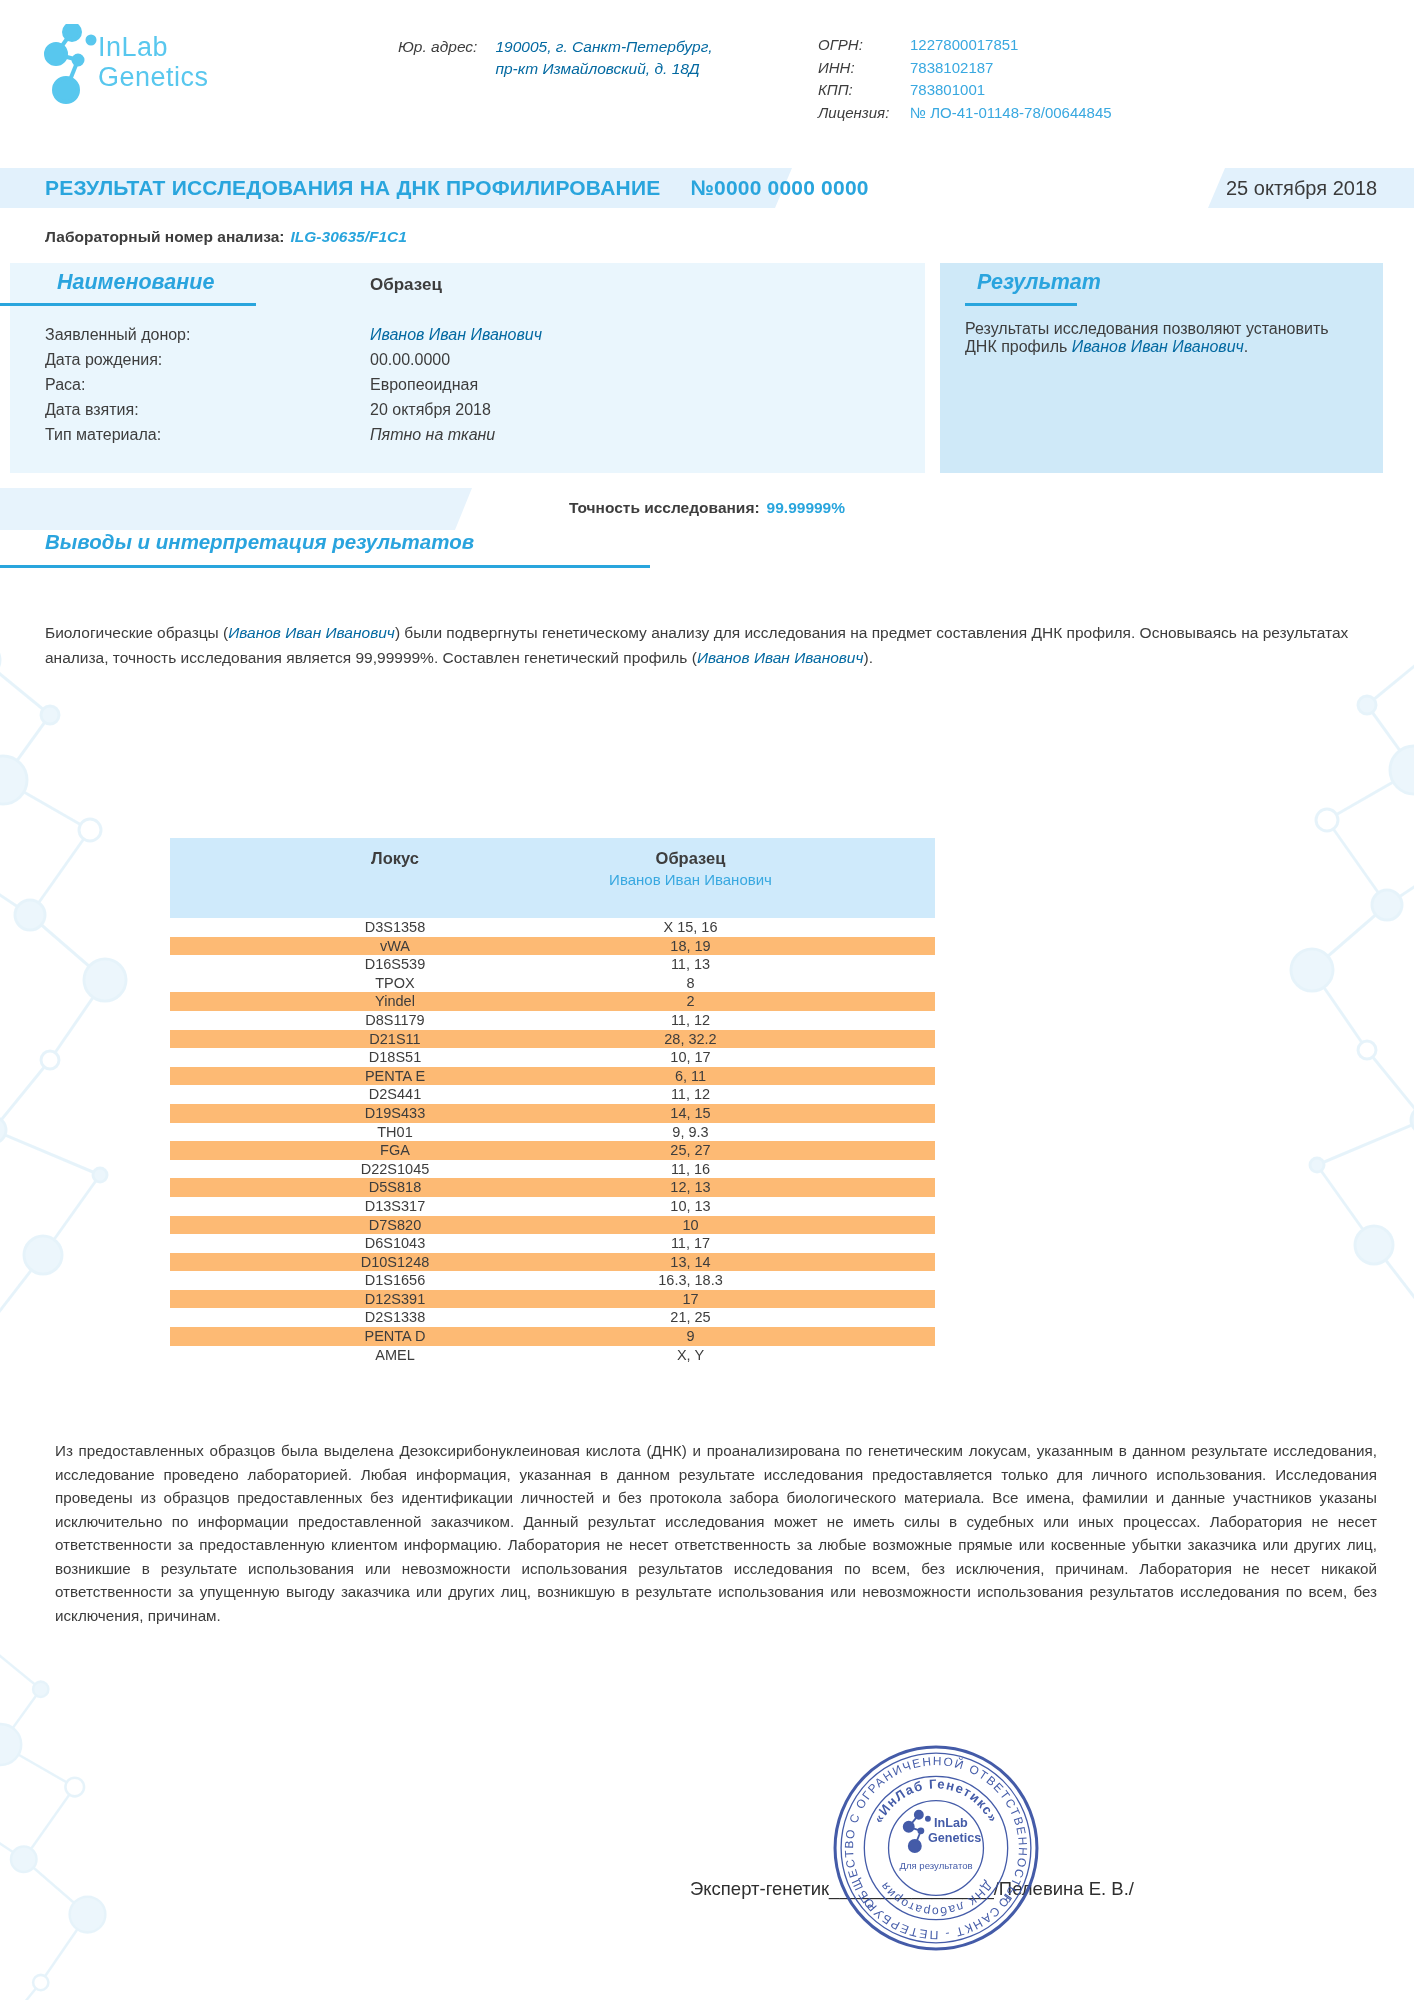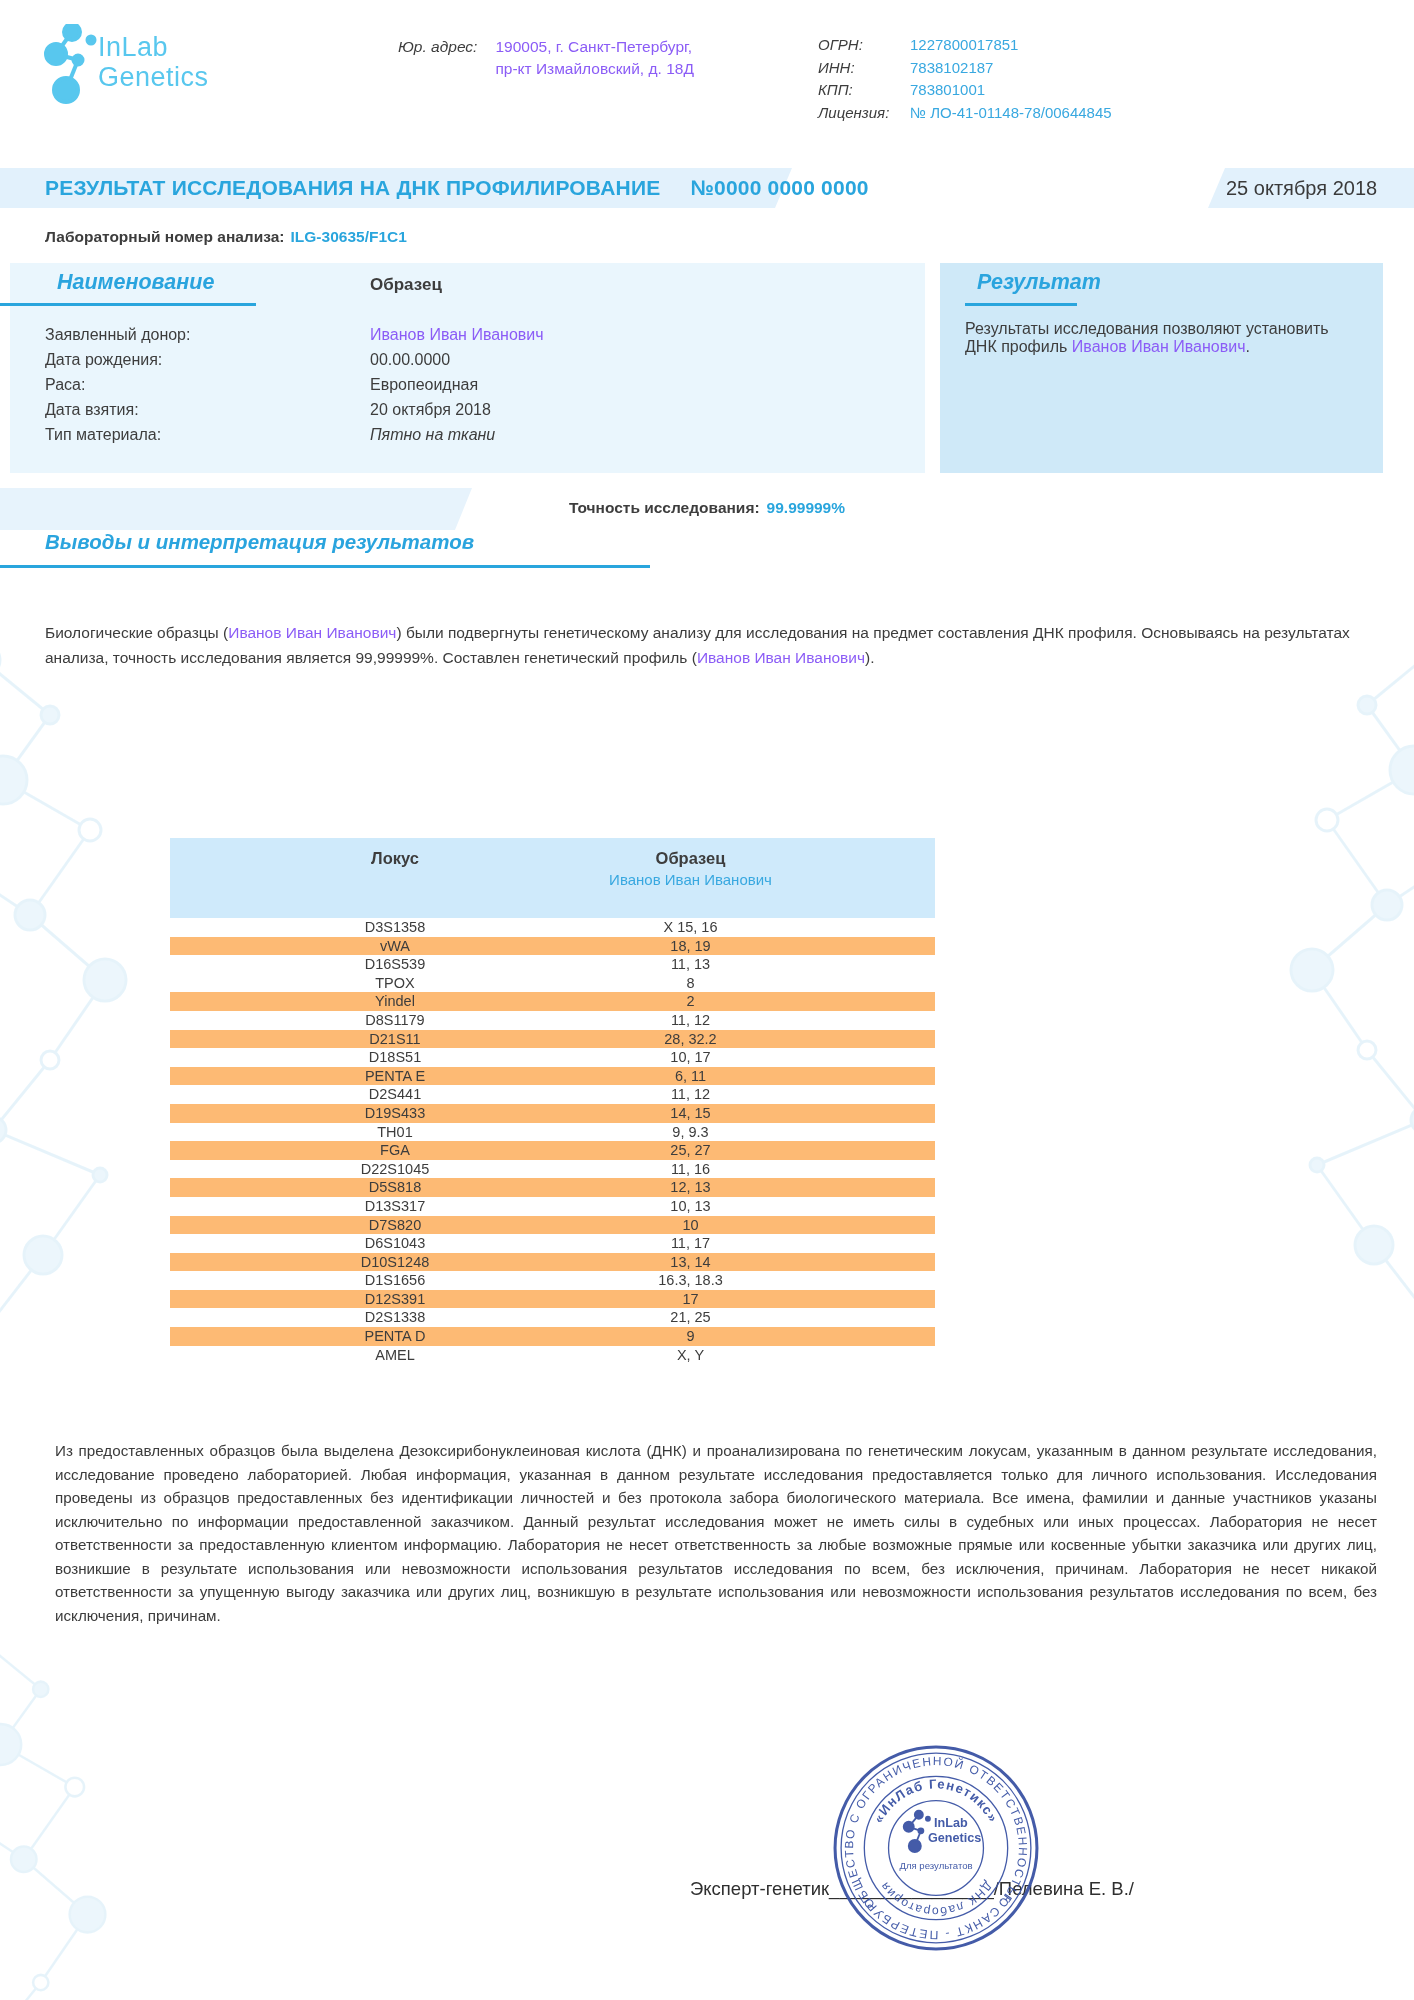--- a/index.html
+++ b/index.html
@@ -1,19 +1,19 @@
 <!DOCTYPE html>
 <html><head>
 <meta charset="utf-8">
 <style>
   html,body{margin:0;padding:0;background:#fff;}
   #page{position:relative;width:1414px;height:2000px;background:#fff;overflow:hidden;
         font-family:"Liberation Sans","DejaVu Sans",sans-serif;color:#3d3d3d;}
   .abs{position:absolute;}
-  .accent{color:#8b5cf6;}
+  .accent{color:#0369a1;font-style:italic;}
   .it{font-style:italic;}
 
   
   .deco{position:absolute;opacity:.5;z-index:0;}
 
   
   .logo-icon{left:44px;top:24px;}
   .logo-text{left:98px;top:32px;font-size:27px;line-height:30px;color:#58c7ee;letter-spacing:.5px;}
   .addr{left:398px;top:36px;display:flex;gap:18px;font-size:15.5px;line-height:22px;}
   .addr .lbl{font-style:italic;color:#3d3d3d;}
@@ -25,21 +25,21 @@
   
   .title-band{left:0;top:168px;width:792px;height:40px;background:#e2f1fc;
               clip-path:polygon(0 0,100% 0,calc(100% - 17px) 100%,0 100%);}
   .title-text{left:45px;top:168px;height:40px;line-height:40px;display:flex;gap:30px;
               font-size:21px;font-weight:bold;color:#29a5dd;letter-spacing:.2px;white-space:nowrap;}
   .date-band{left:1208px;top:168px;width:206px;height:40px;background:#e2f1fc;
              clip-path:polygon(17px 0,100% 0,100% 100%,0 100%);}
   .date-text{padding-left:18px;line-height:40px;font-size:20px;color:#3a3a3a;}
 
   .lab-number{left:45px;top:228px;font-size:15.5px;font-weight:bold;}
-  .lab-number .val{color:#29a5dd;margin-left:6px;}
+  .lab-number .val{color:#29a5dd;margin-left:6px;font-style:italic;}
 
   
   .sample-box{left:10px;top:263px;width:915px;height:210px;background:#eaf6fd;}
   .result-box{left:940px;top:263px;width:443px;height:210px;background:#cfe9f8;}
   .sec-head{font-size:21.5px;font-style:italic;font-weight:bold;color:#2aa4de;margin-left:12px;}
   .head-underline{position:absolute;height:3px;background:#29a5dd;z-index:2;}
   .col-head{font-size:17px;font-weight:bold;color:#3d3d3d;}
   .fields{left:45px;top:322px;width:860px;z-index:2;}
   .field-row{display:flex;height:25px;line-height:25px;font-size:16px;}
   .f-label{width:325px;}

